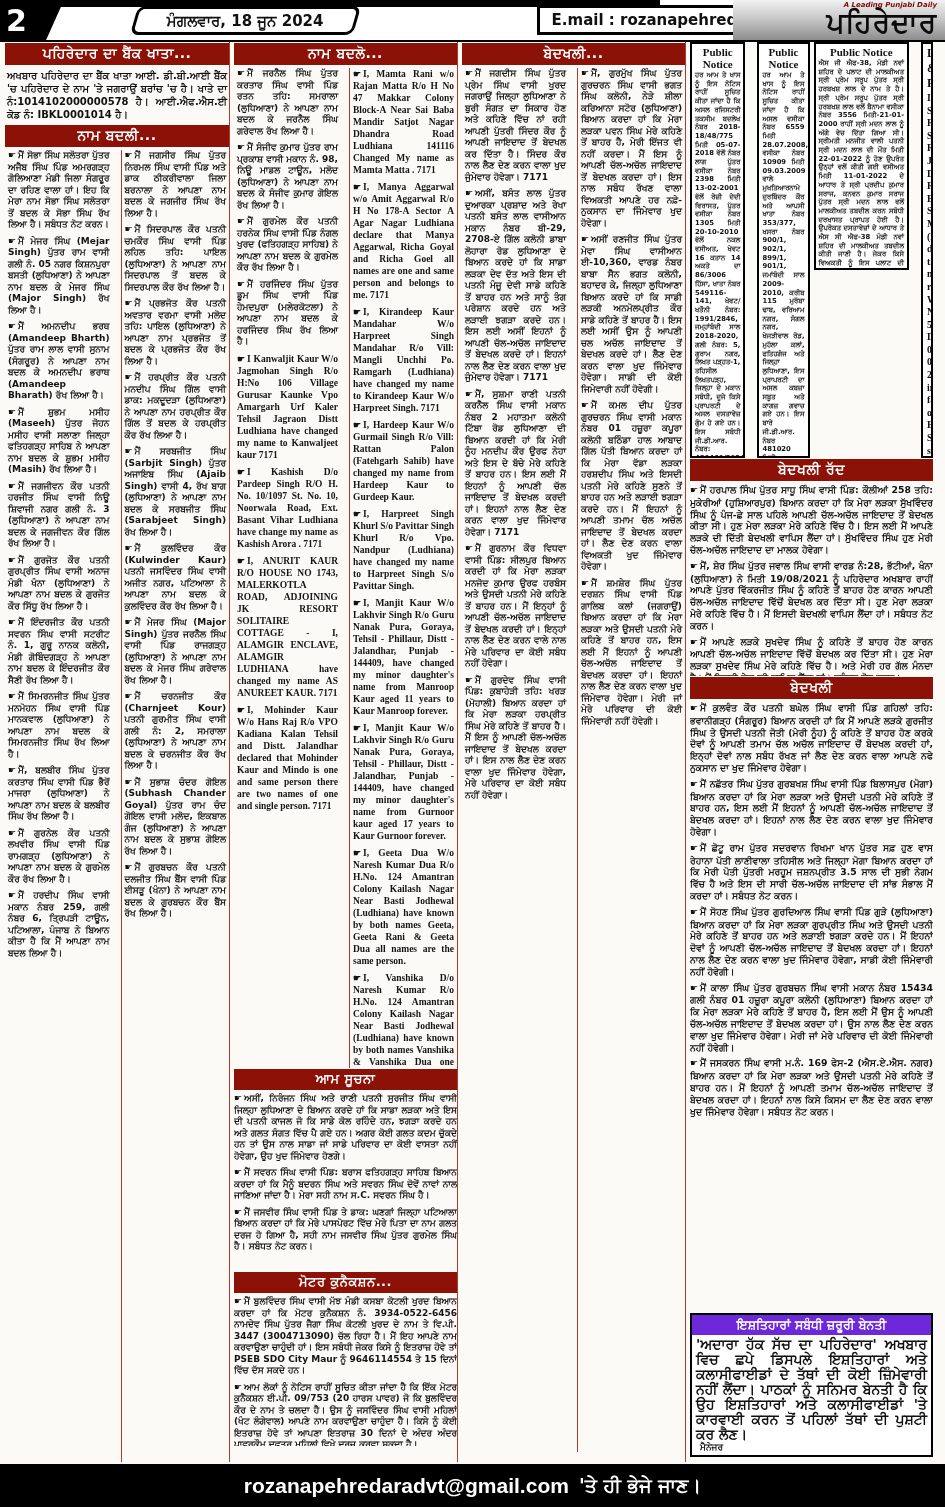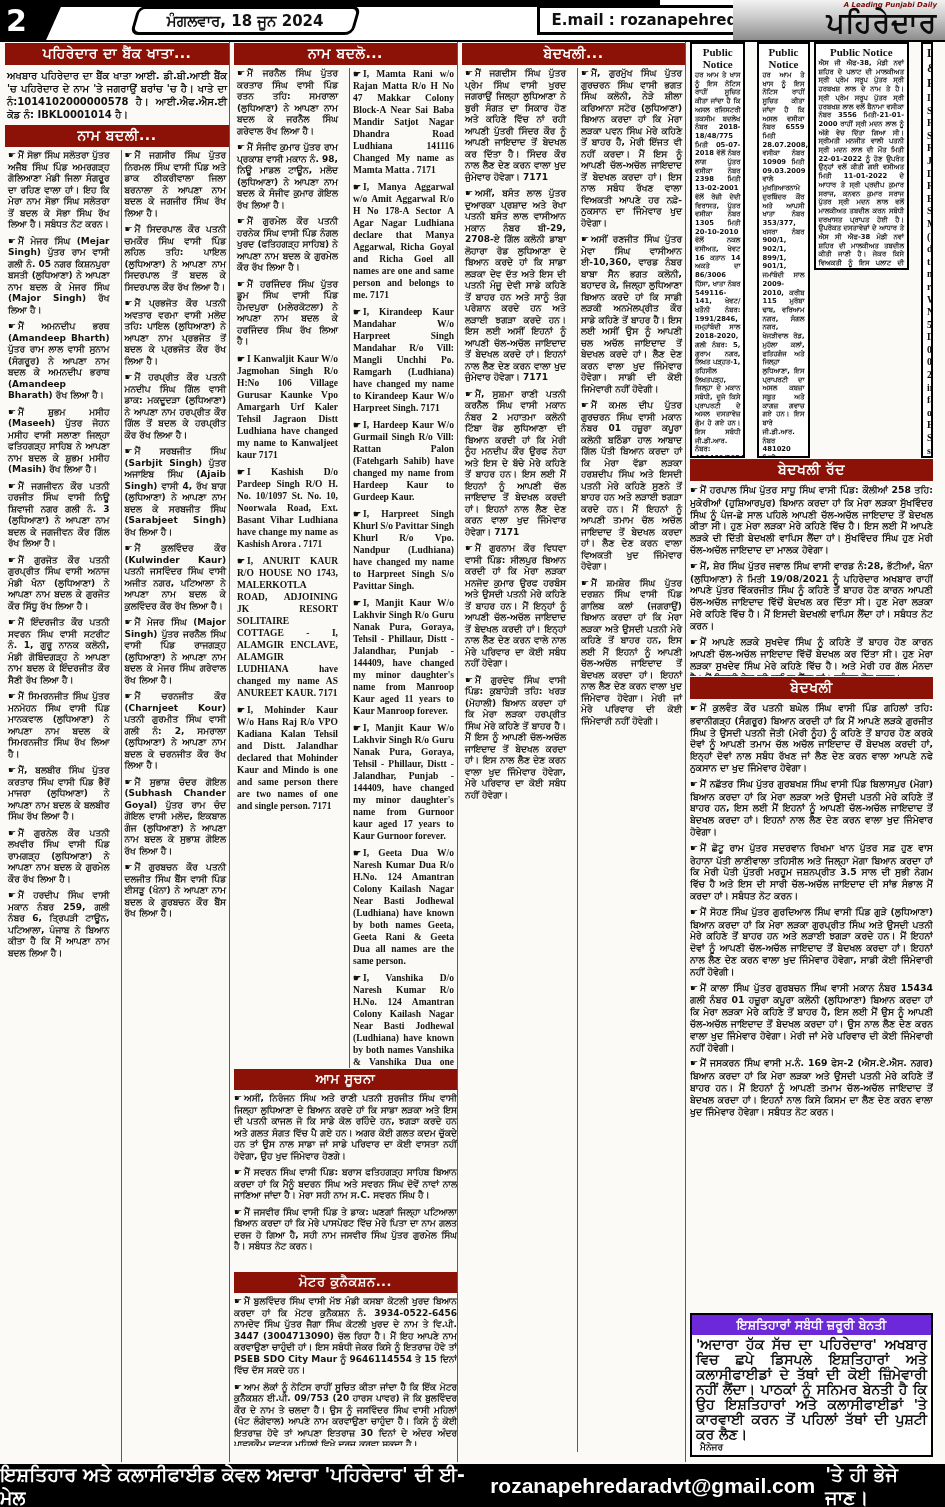--- a/index.html
+++ b/index.html
@@ -227,16 +227,15 @@
 
     <div class="notice-box">
       <div class="notice-title">ਇਸ਼ਤਿਹਾਰਾਂ ਸਬੰਧੀ ਜ਼ਰੂਰੀ ਬੇਨਤੀ</div>
       <div class="notice-body">'ਅਦਾਰਾ ਹੱਕ ਸੱਚ ਦਾ ਪਹਿਰੇਦਾਰ' ਅਖਬਾਰ ਵਿਚ ਛਪੇ ਡਿਸਪਲੇ ਇਸ਼ਤਿਹਾਰਾਂ ਅਤੇ ਕਲਾਸੀਫਾਈਡਾਂ ਦੇ ਤੱਥਾਂ ਦੀ ਕੋਈ ਜ਼ਿੰਮੇਵਾਰੀ ਨਹੀਂ ਲੈਂਦਾ। ਪਾਠਕਾਂ ਨੂੰ ਸਨਿਮਰ ਬੇਨਤੀ ਹੈ ਕਿ ਉਹ ਇਸ਼ਤਿਹਾਰਾਂ ਅਤੇ ਕਲਾਸੀਫਾਈਡਾਂ 'ਤੇ ਕਾਰਵਾਈ ਕਰਨ ਤੋਂ ਪਹਿਲਾਂ ਤੱਥਾਂ ਦੀ ਪੁਸ਼ਟੀ ਕਰ ਲੈਣ।</div>
       <div class="notice-sign">ਮੈਨੇਜਰ</div>
     </div>
   </div>
 </div>
 
 <div class="footer">
-  <span class="pa">ਇਸ਼ਤਿਹਾਰ ਅਤੇ ਕਲਾਸੀਫਾਈਡ ਕੇਵਲ ਅਦਾਰਾ 'ਪਹਿਰੇਦਾਰ' ਦੀ ਈ-ਮੇਲ</span>
   <span class="em">rozanapehredaradvt@gmail.com</span>
   <span class="pa">'ਤੇ ਹੀ ਭੇਜੇ ਜਾਣ।</span>
 </div>
 
 </body></html>

